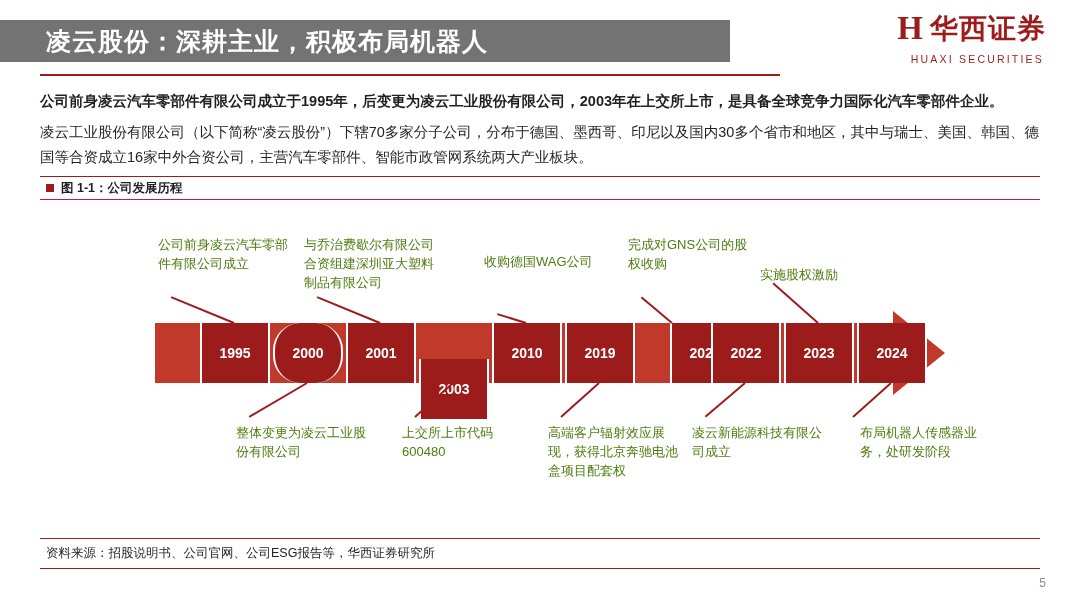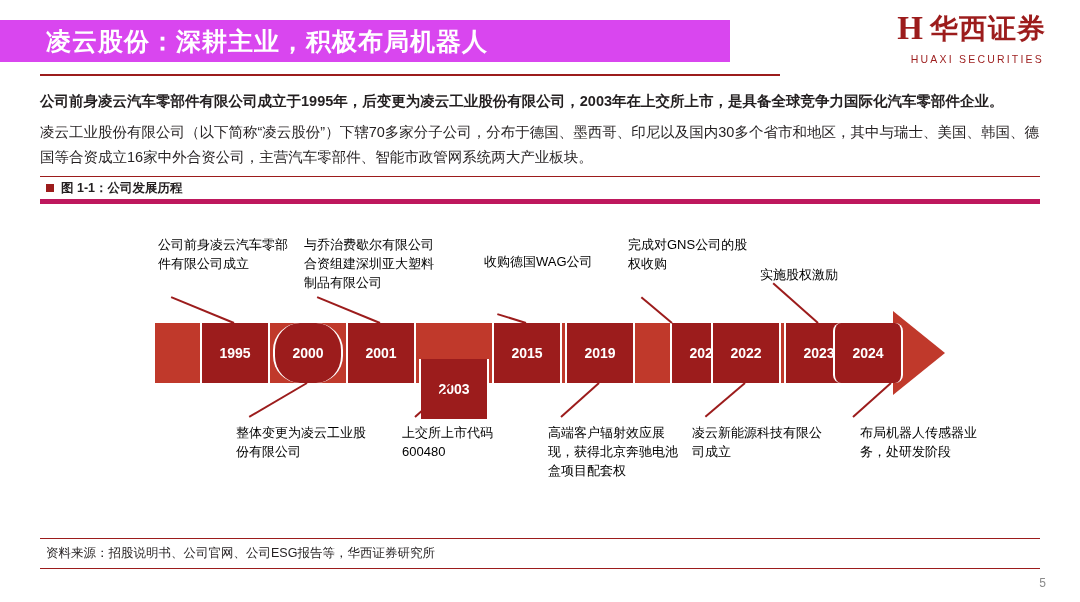--- a/index.html
+++ b/index.html
@@ -16,21 +16,21 @@
     overflow: hidden;
   }
 
   
   .header-bar {
     position: absolute;
     left: 0;
     top: 20px;
     width: 730px;
     height: 42px;
-    background: #d946ef;
+    background: #737373;
     display: flex;
     align-items: center;
   }
   .header-title {
     color: #ffffff;
     font-size: 25px;
     font-weight: bold;
     letter-spacing: 1px;
     margin-left: 46px;
   }
@@ -98,21 +98,21 @@
   }
 
   
   .fig-caption {
     position: absolute;
     left: 40px;
     top: 176px;
     width: 1000px;
     height: 22px;
     border-top: 1px solid #9c1c1c;
-    border-bottom: 5px solid #be185d;
+    border-bottom: 1px solid #be185d;
     display: flex;
     align-items: center;
   }
   .fig-caption .sq {
     width: 8px;
     height: 8px;
     background: #9c1c1c;
     margin-left: 6px;
     margin-right: 7px;
   }
@@ -173,21 +173,21 @@
   .connector {
     position: absolute;
     width: 2px;
     background: #9c1c1c;
     transform-origin: top center;
   }
   .label {
     position: absolute;
     font-size: 13px;
     line-height: 19px;
-    color: #000000;
+    color: #4d7c0f;
     width: 130px;
   }
 
   
   .footer-rule-top {
     position: absolute;
     left: 40px;
     top: 538px;
     width: 1000px;
     height: 1px;
@@ -260,21 +260,21 @@
       <span>2001</span>
     </div>
     <div class="label" style="left: 264px; top: 30px;">与乔治费歇尔有限公司合资组建深圳亚大塑料制品有限公司</div>
     <div class="connector" style="left: 339px; top: 118px; height: 68.1542px; transform: rotate(-247.574deg); transform-origin: center top;"></div>
     <div class="node" style="left: 379px; margin-top: 36px;">
       <span>2003</span>
     </div>
     <div class="label" style="left: 362px; top: 218px;">上交所上市代码600480</div>
     <div class="connector" style="left: 412px; top: 178px; height: 50.9902px; transform: rotate(48.1798deg);"></div>
     <div class="node" style="left: 452px;">
-      <span>2015</span>
+      <span>2010</span>
     </div>
     <div class="label" style="left: 444px; top: 47px;">收购德国WAG公司</div>
     <div class="connector" style="left: 485px; top: 118px; height: 30.3645px; transform: rotate(-252.759deg); transform-origin: center top;"></div>
     <div class="node" style="left: 525px;">
       <span>2019</span>
     </div>
     <div class="label" style="left: 508px; top: 218px;">高端客户辐射效应展现，获得北京奔驰电池盒项目配套权</div>
     <div class="connector" style="left: 558px; top: 178px; height: 50.9902px; transform: rotate(48.1798deg);"></div>
     <div class="node" style="left: 630px;">
       <span>2021</span>
@@ -284,21 +284,21 @@
     <div class="node" style="left: 671px;">
       <span>2022</span>
     </div>
     <div class="label" style="left: 652px; top: 218px;">凌云新能源科技有限公司成立</div>
     <div class="connector" style="left: 704px; top: 178px; height: 52.4976px; transform: rotate(49.6355deg);"></div>
     <div class="node" style="left: 744px;">
       <span>2023</span>
     </div>
     <div class="label" style="left: 720px; top: 60px;">实施股权激励</div>
     <div class="connector" style="left: 777px; top: 118px; height: 60.208px; transform: rotate(-228.366deg); transform-origin: center top;"></div>
-    <div class="node" style="left: 793px; border-radius: 8px;">
+    <div class="node" style="left: 817px;">
       <span>2024</span>
     </div>
     <div class="label" style="left: 820px; top: 218px;">布局机器人传感器业务，处研发阶段</div>
     <div class="connector" style="left: 850px; top: 178px; height: 50.9902px; transform: rotate(48.1798deg);"></div>
   </div>
 
 <div class="footer-rule-top"></div>
 <div class="footer-text">资料来源：招股说明书、公司官网、公司ESG报告等，华西证券研究所</div>
 <div class="footer-rule-bottom"></div>
 <div class="page-num">5</div>

